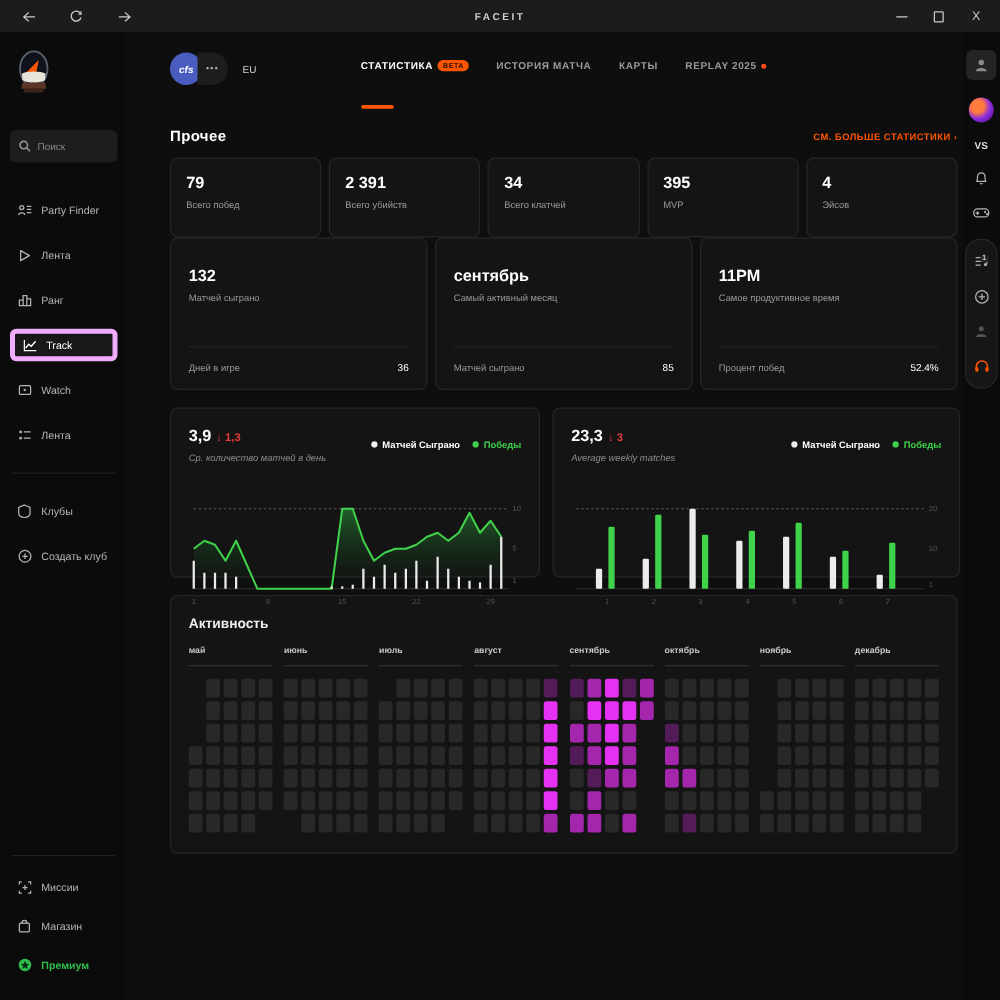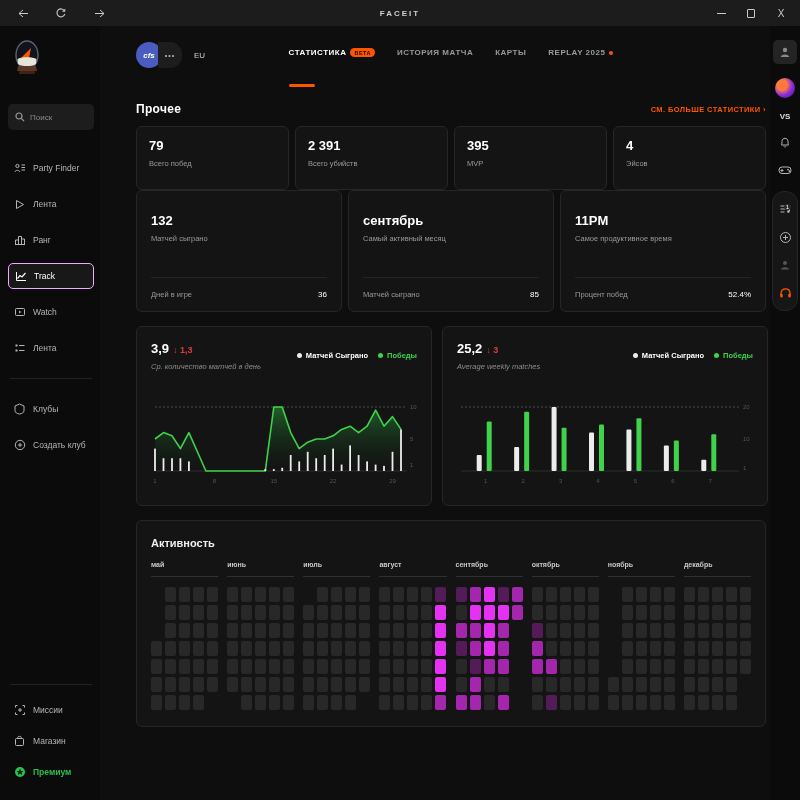--- a/index.html
+++ b/index.html
@@ -18,21 +18,21 @@
 
   
   .app { position:absolute; top:26px; left:0; width:800px; height:774px; background:#050505; }
 
   
   .left-rail { position:absolute; left:0; top:0; width:100px; height:774px; background:#0b0b0b; display:flex; flex-direction:column; padding:10px 6px 10px 8px; }
   .logo { width:30px; height:40px; margin:2px 0 26px 4px; }
   .searchbox { width:86px; height:26px; background:#1d1d1d; border-radius:5px; display:flex; align-items:center; gap:5px; padding:0 7px; margin-bottom:20px; }
   .searchbox span.ph { color:#8a8a8a; font-size:8px; }
   .nav-item { display:flex; align-items:center; gap:7px; height:26px; margin:5px 0; color:#b5b5b5; font-size:8.5px; cursor:pointer; border-radius:5px; padding:0 5px; }
-  .nav-item.active { background:#181818; border:1px solid #f0abfc; color:#fff; }
+  .nav-item.active { background:#181818; border:4px solid #f0abfc; color:#fff; }
   .nav-item .ic { width:13px; height:13px; flex:0 0 13px; display:flex; align-items:center; justify-content:center; }
   .rail-divider { height:1px; background:#222; margin:12px 2px; }
   .rail-bottom { margin-top:auto; }
   .nav-item.premium { color:#2dbe4e; font-weight:bold; }
   .track-edge { position:absolute; left:0; top:258px; width:3px; height:22px; background:#fff; border-radius:0 2px 2px 0; }
 
   
   .right-rail { position:absolute; right:0; top:0; width:30px; height:774px; background:#0b0b0b; display:flex; flex-direction:column; align-items:center; padding-top:14px; gap:14px; }
   .rr-tile { width:24px; height:24px; border-radius:5px; background:#242424; display:flex; align-items:center; justify-content:center; }
   .rr-avatar { width:20px; height:20px; border-radius:50%; background:radial-gradient(circle at 35% 35%, #ff7a3c 0 28%, #8a2be2 55%, #4b0f6e 100%); }
@@ -69,21 +69,21 @@
   .acard { flex:1; background:#141414; border:1px solid #262626; border-radius:6px; height:122px; padding:0 14px; display:flex; flex-direction:column; }
   .acard .top { padding-top:22px; flex:1; }
   .acard .v { font-size:13px; font-weight:bold; color:#fff; }
   .acard .l { font-size:7.5px; color:#9a9a9a; margin-top:6px; }
   .acard .foot { border-top:1px solid #242424; height:34px; display:flex; align-items:center; }
   .acard .fl { font-size:7.5px; color:#9a9a9a; }
   .acard .fv { margin-left:auto; font-size:8px; font-weight:normal; color:#fff; }
 
   
   .chartrow { display:flex; gap:10px; margin-bottom:14px; }
-  .chcard { background:#141414; border:1px solid #262626; border-radius:6px; height:180px; padding:14px 14px 6px; position:relative; }
+  .chcard { background:#141414; border:1px solid #262626; border-radius:6px; height:136px; padding:14px 14px 6px; position:relative; }
   .chcard.left { width:296px; }
   .chcard.right { flex:1; }
   .ch-val { font-size:13px; font-weight:bold; color:#fff; display:flex; align-items:baseline; gap:4px; }
   .ch-delta { font-size:9px; font-weight:bold; color:#e23b3b; }
   .ch-sub { font-size:7.5px; color:#8d8d8d; margin-top:6px;font-style:italic; }
   .legend { position:absolute; top:24px; right:14px; display:flex; gap:10px; }
   .lg-item { display:flex; align-items:center; gap:4px; font-size:7.5px; font-weight:bold; }
   .lg-dot { width:5px; height:5px; border-radius:50%; }
 
   
@@ -293,20 +293,24 @@
       <div class="sec-link">СМ. БОЛЬШЕ СТАТИСТИКИ ›</div>
     </div>
     <div class="cards5">
       <div class="scard">
         <div class="v">79</div>
         <div class="l">Всего побед</div>
       </div>
       <div class="scard">
         <div class="v">2 391</div>
         <div class="l">Всего убийств</div>
+      </div>
+      <div class="scard">
+        <div class="v">34</div>
+        <div class="l">Всего клатчей</div>
       </div>
       <div class="scard">
         <div class="v">395</div>
         <div class="l">MVP</div>
       </div>
       <div class="scard">
         <div class="v">4</div>
         <div class="l">Эйсов</div>
       </div>
     </div>
@@ -400,21 +404,21 @@
             <text x="182.13793103448276" y="90" fill="#555" font-size="6" text-anchor="middle">22</text>
             <text x="241.51724137931035" y="90" fill="#555" font-size="6" text-anchor="middle">29</text>
             <text x="259" y="16" fill="#555" font-size="6">10</text>
             <text x="259" y="48" fill="#555" font-size="6">5</text>
             <text x="259" y="73.6" fill="#555" font-size="6">1</text>
           </svg>
       </div>
 
       <div class="chcard right">
         <div class="ch-val">
-            <span>25,2</span>
+            <span>23,3</span>
             <span class="ch-delta">↓ 3</span>
           </div>
         <div class="ch-sub">Average weekly matches</div>
         <div class="legend">
           <span class="lg-item">
               <span class="lg-dot" style="background:#ececec"></span>
               <span style="color:#fff">Матчей Сыграно</span>
             </span>
           <span class="lg-item">
               <span class="lg-dot" style="background:#3fd24a"></span>

